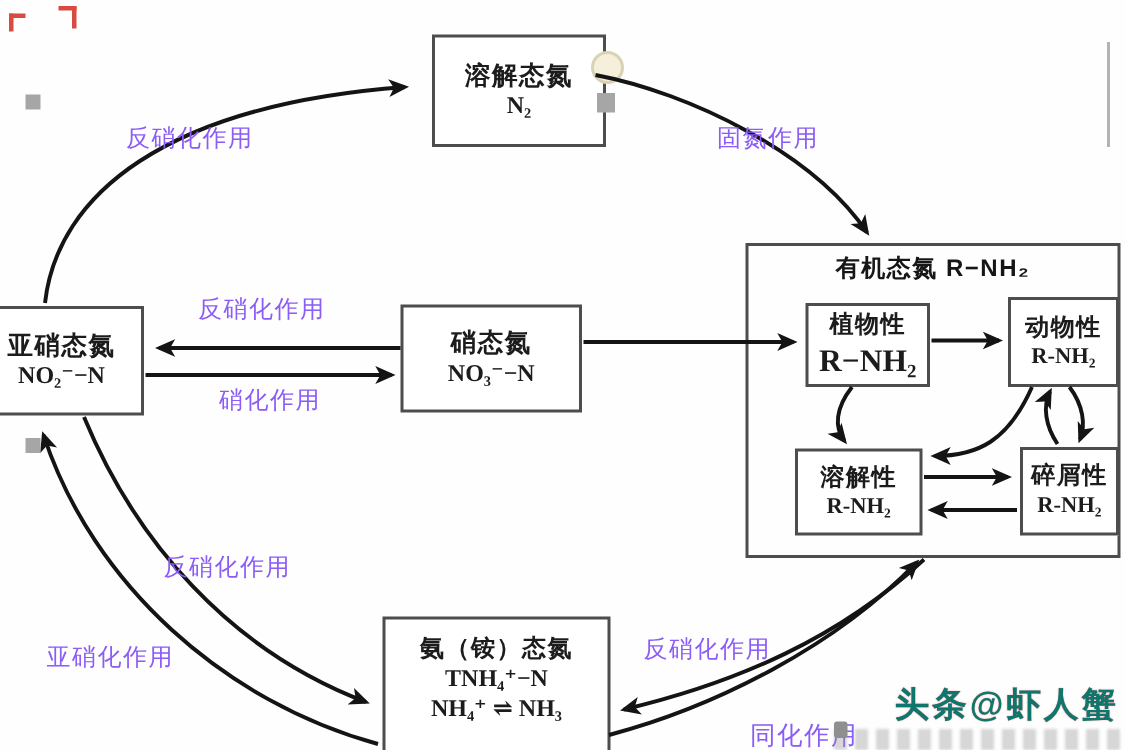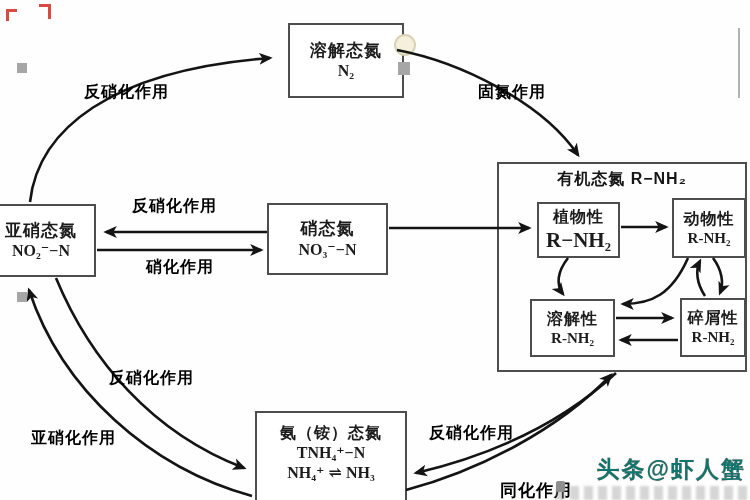--- a/index.html
+++ b/index.html
@@ -13,22 +13,22 @@
     position:absolute;background:#fff;border:2px solid #4d4d4d;
     display:flex;flex-direction:column;align-items:center;justify-content:center;
     line-height:1.25;z-index:2;box-sizing:border-box;
   }
   .box .cjk{font-weight:700;font-size:17px;letter-spacing:1px;white-space:nowrap;}
   .box .formula{font-family:"Liberation Serif","DejaVu Serif",serif;font-weight:700;font-size:16px;white-space:nowrap;}
   .bigbox{
     position:absolute;border:2px solid #4d4d4d;background:transparent;z-index:1;box-sizing:border-box;
   }
   .lbl{
-    position:absolute;font-weight:700;font-size:16px;letter-spacing:1px;
-    white-space:nowrap;z-index:4;color:#000000;
+    position:absolute;font-weight:400;font-size:16px;letter-spacing:1px;
+    white-space:nowrap;z-index:4;color:#8b5cf6;
   }
   .hdr{
     position:absolute;font-weight:700;font-size:16px;letter-spacing:1px;
     white-space:nowrap;z-index:2;color:#161616;text-align:center;
   }
   svg.arrows{position:absolute;left:0;top:0;z-index:3;pointer-events:none;}
   .handle{position:absolute;width:10px;height:10px;background:#a6a6a6;z-index:5;}
   .pale-circle{
     position:absolute;width:22px;height:22px;border-radius:50%;
     background:#f4f0dc;border:2px solid #d9d3b4;z-index:2;box-sizing:border-box;

